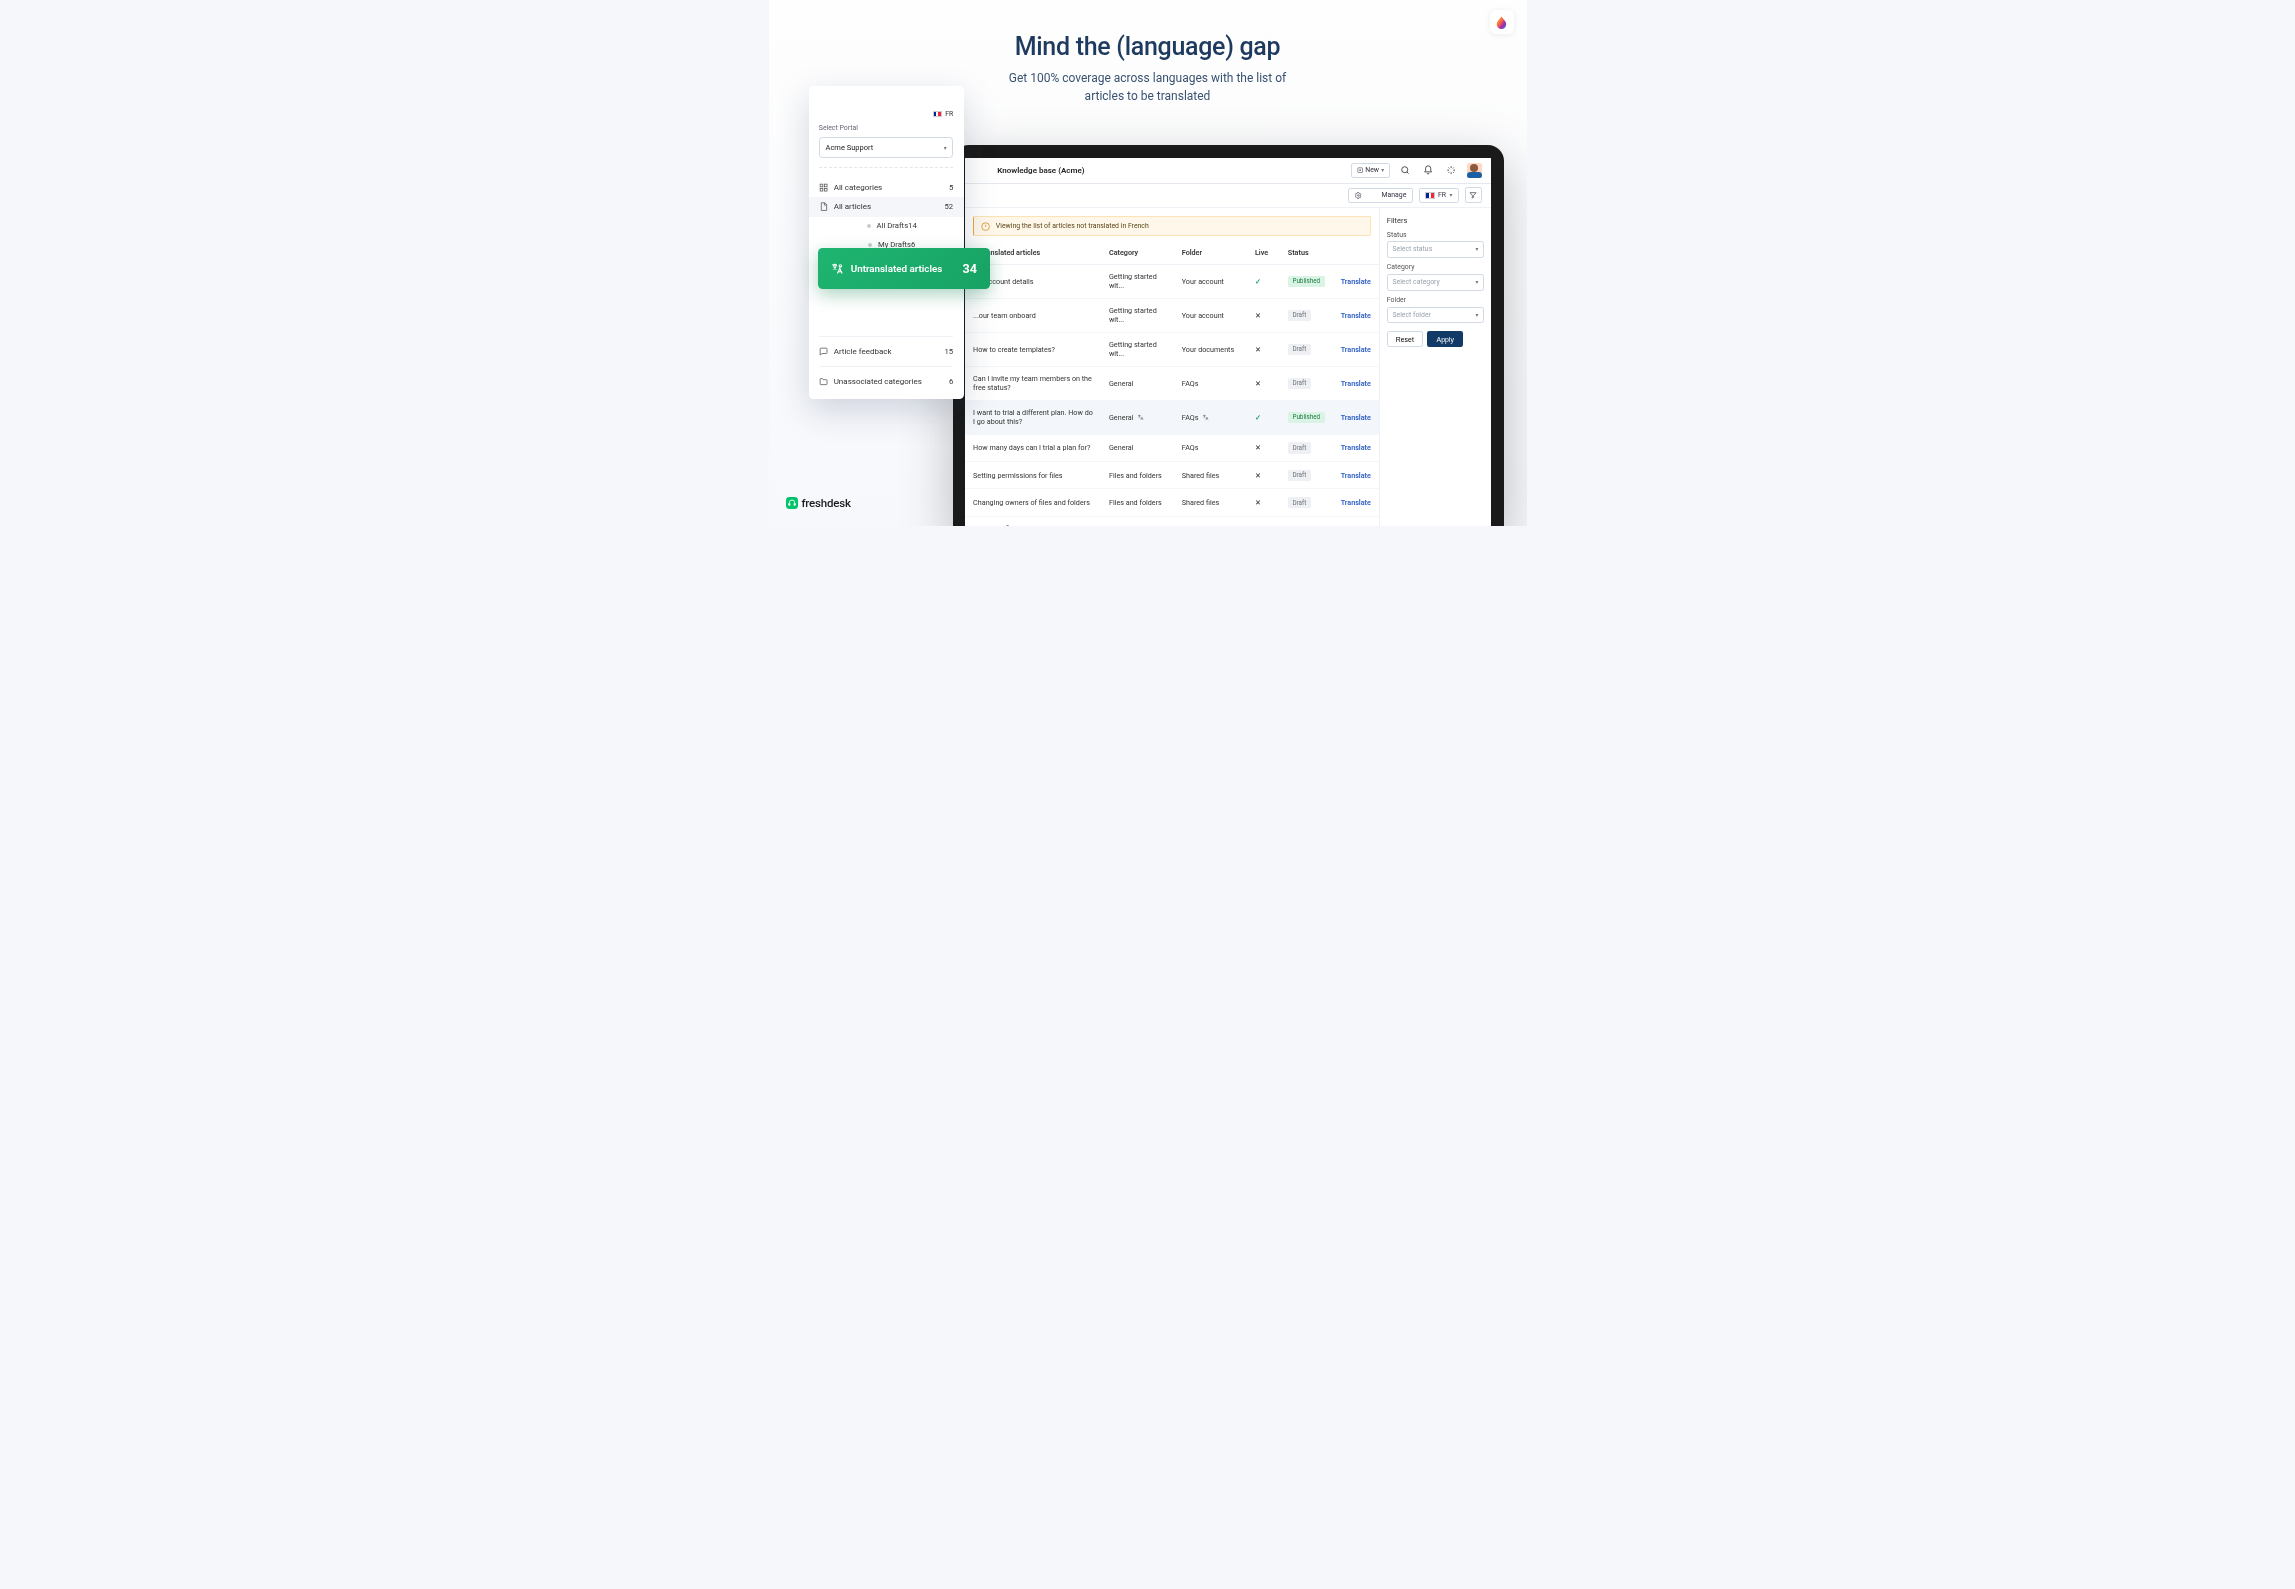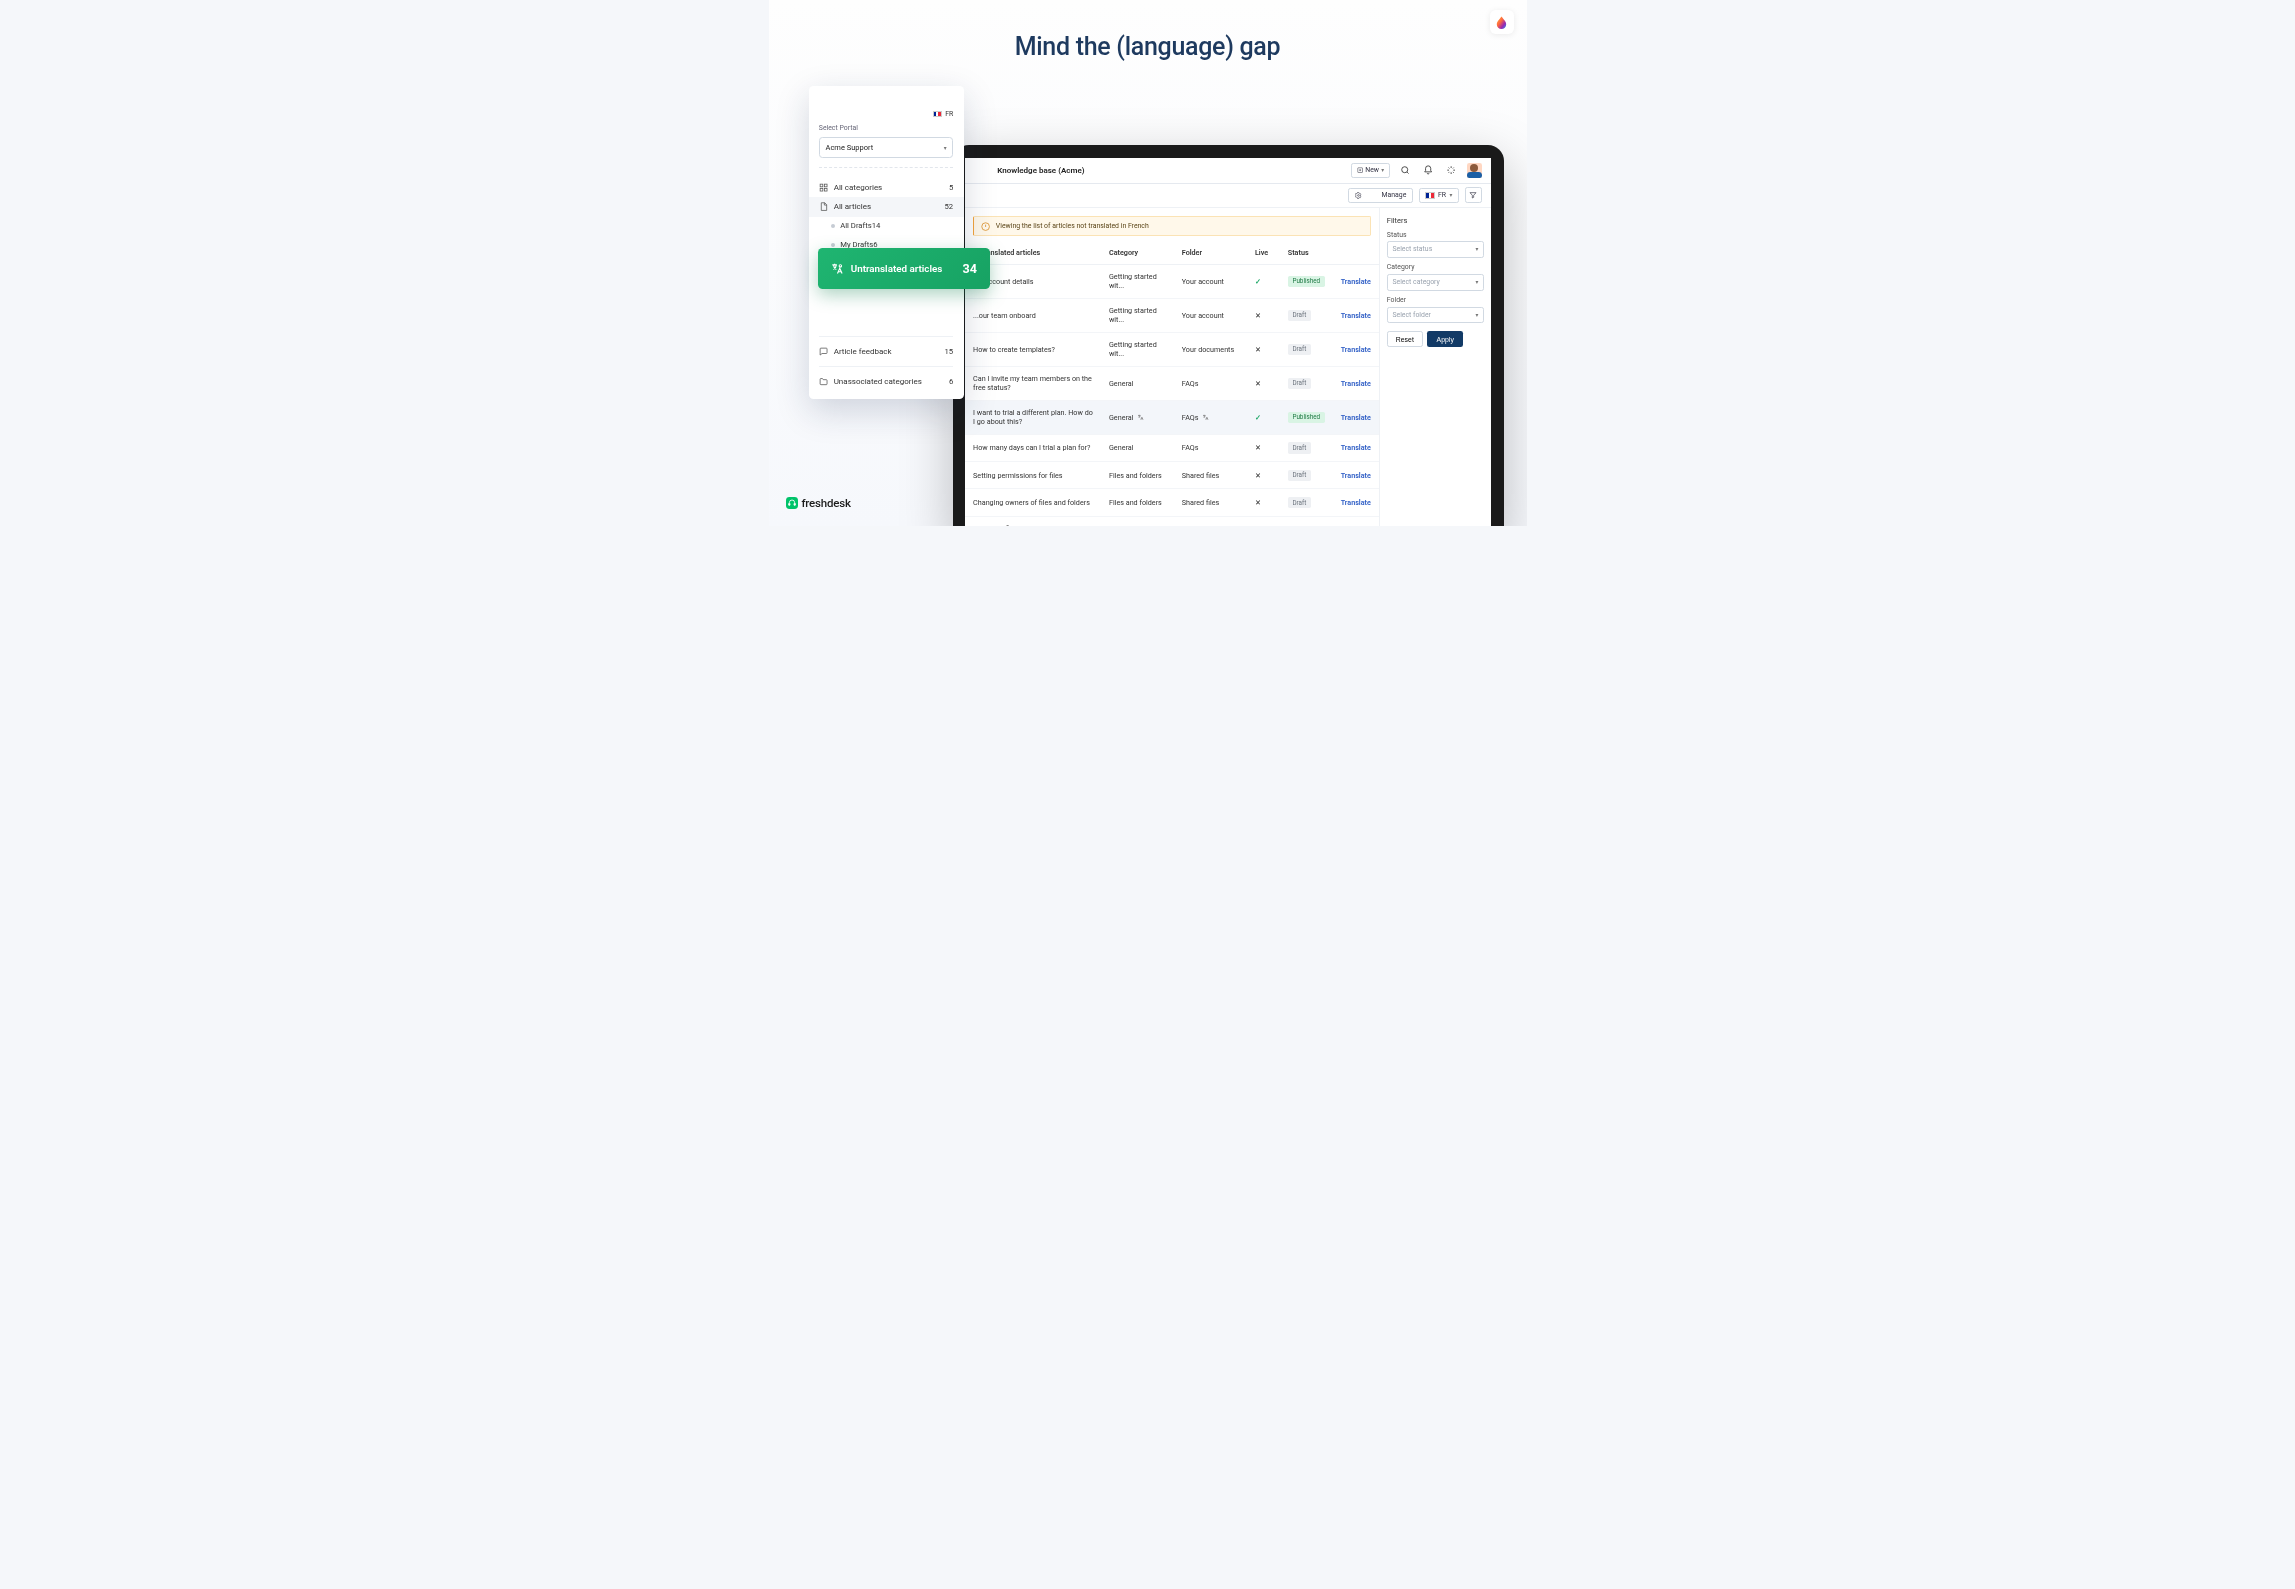--- a/index.html
+++ b/index.html
@@ -77,21 +77,21 @@
 
   
   .sidecard { position:absolute; left:40px; top:86px; width:155px; background:#fff; border-radius:4.6px; box-shadow: 0 11.5px 34px rgba(20,40,80,0.18); padding:10.3px 0 8px 0; z-index:5;}
   .sidecard .sect-label { font-size:6.9px; color:#667; padding:0 10.3px;margin-top:28px;}
   .sidecard .portal-row { display:flex; align-items:center; justify-content:space-between; padding:0 10.3px;}
   .portal-select { margin:4.6px 10.3px 0 10.3px; border:0.6px solid #d1d9e2; border-radius:3.4px; padding:5.2px 5.7px; font-size:7.5px; color:#222; display:flex; justify-content:space-between; align-items:center; cursor:pointer;}
   .dashed-sep { border-top:0.6px dashed #e2e6ec; margin:9.2px 10.3px;}
   .side-item { display:flex; align-items:center; justify-content:space-between; padding:5.2px 10.3px; font-size:8px; color:#333; cursor:pointer;}
   .side-item .l { display:flex;align-items:center;gap:5.7px;}
   .side-item.active { background:#f4f6f9;}
-  .side-sub { padding:4.6px 10.3px 4.6px 22px; font-size:7.7px; color:#333; display:flex;justify-content:flex-start; align-items:center; cursor:pointer;}
+  .side-sub { padding:4.6px 10.3px 4.6px 22px; font-size:7.7px; color:#333; display:flex;justify-content:center; align-items:center; cursor:pointer;}
   .dot { width:4px;height:4px;border-radius:50%;display:inline-block;margin-right:5.7px;background:#c6ccd4;}
   .dot.green{background:#1fba71;}
   .dot.red{background:#e94d4d;}
   .side-sep { border-top:0.6px solid #eef1f5; margin:4.6px 10.3px;}
   .count { color:#333; font-size:7.7px;}
   .side-icon { width:9.2px; color:#555;}
 
   
   .untranslated-callout { position:absolute; left:49px; top:248px; width:172px; height:41px; background:linear-gradient(135deg,#1fb571 0%, #17a263 100%); border-radius:4.6px; box-shadow:0 5.7px 17px rgba(20,130,80,0.35); color:#fff; display:flex; align-items:center; justify-content:space-between; padding:0 12.6px; z-index:6;}
   .untranslated-callout .lab { display:flex;align-items:center;gap:6.9px; font-size:9.8px; font-weight:600;}
@@ -114,20 +114,24 @@
             <stop offset="40%" stop-color="#ff6a3c"></stop>
         <stop offset="70%" stop-color="#9c27b0"></stop>
             <stop offset="100%" stop-color="#2196f3"></stop>
       </linearGradient>
         </defs>
     </svg>
   </div>
 
   <div class="hero">
     <h1>Mind the (language) gap</h1>
+    <p>
+      <span>Get 100% coverage across languages with the list of</span><br>
+      <span>articles to be translated</span>
+    </p>
   </div>
 
   <div class="fd-logo">
     <span class="badge">
       <svg width="8" height="8" viewBox="0 0 24 24" fill="none" stroke="white" stroke-width="2.5">
         <path d="M4 13v-2a8 8 0 0 1 16 0v2"></path>
           <rect x="2" y="13" width="4" height="6" rx="1" fill="white"></rect>
           <rect x="18" y="13" width="4" height="6" rx="1" fill="white"></rect>
       </svg>
     </span>

